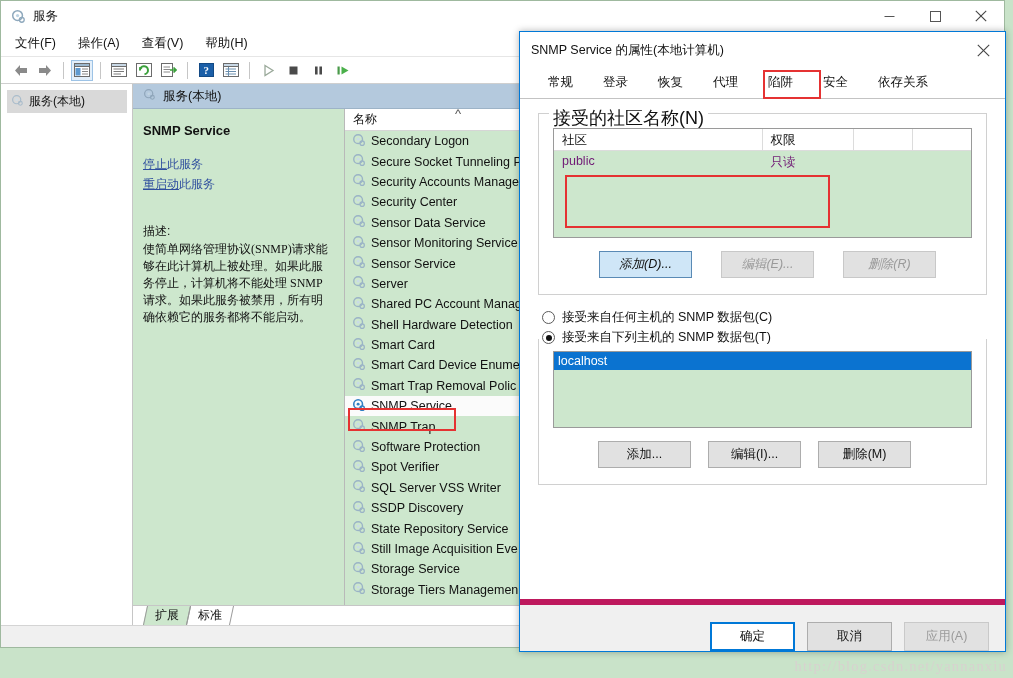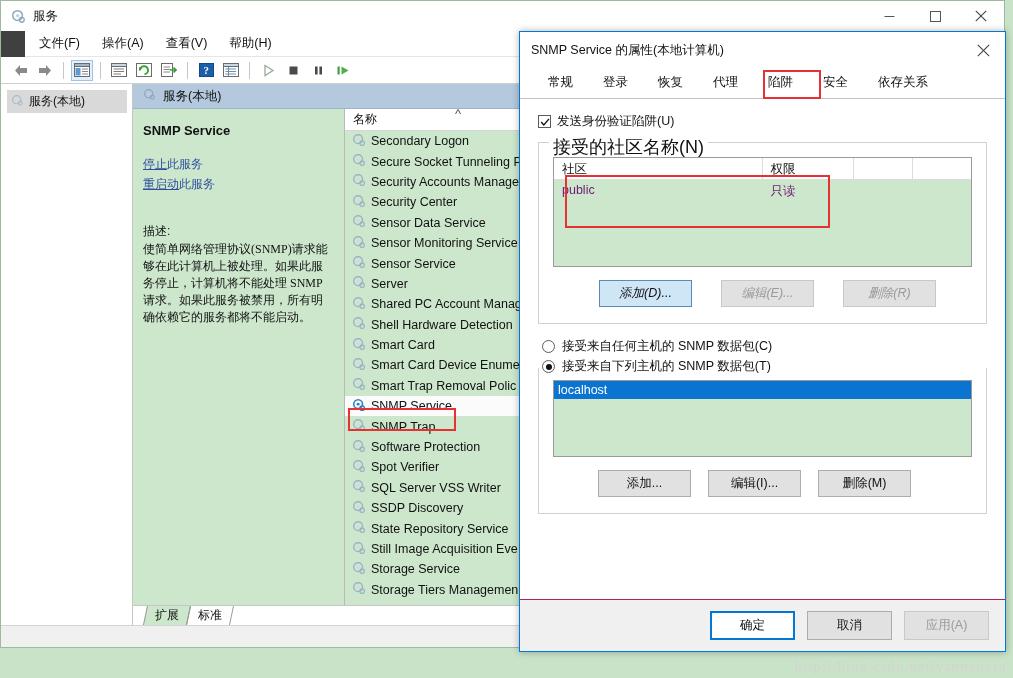--- a/index.html
+++ b/index.html
@@ -10,21 +10,21 @@
     font-family: "Liberation Sans", "DejaVu Sans", sans-serif;
     font-size: 12px;
     background: #c9e3c9;
   }
   #root { position: relative; width: 1013px; height: 678px; }
 
   
   #services-window {
     position: absolute; left: 0; top: 0;
     width: 1005px; height: 648px;
-    background: #404040;
+    background: #e5e5e5;
     border: 1px solid #9fb99f;
     display: flex; flex-direction: column;
   }
   .titlebar {
     height: 30px; background: #ffffff;
     display: flex; align-items: center;
     flex: 0 0 30px;
   }
   .titlebar .tb-icon { margin-left: 10px; margin-right: 7px; display:flex; }
   .titlebar .tb-title { font-size: 12.5px; color: #222; }
@@ -35,21 +35,20 @@
     color: #4a4a4a;
   }
   .tb-btn svg { display: block; }
 
   .menubar {
     height: 26px; flex: 0 0 26px;
     display: flex; align-items: center;
     padding-left: 14px; gap: 22px;
     background: #ffffff;
     border-bottom: 1px solid #e6e6e6;
-    margin-left: 24px;
   }
   .menubar span { font-size: 12.5px; color: #111; }
 
   .toolbar {
     height: 27px; flex: 0 0 27px;
     display: flex; align-items: center;
     padding-left: 8px;
     background: #ffffff;
     border-bottom: 1px solid #cfcfcf;
     gap: 3px;
@@ -256,22 +255,22 @@
   .host-list {
     border: 1px solid #9a9a9a; background: #cde7cd;
     height: 77px; padding: 0;
   }
   .host-sel { background: #0b73d0; color: #ffffff; font-size: 12.5px; padding: 2px 4px 2px 4px; }
   .host-btn-row { display: flex; gap: 17px; margin-top: 13px; padding-left: 45px; }
 
   .dlg-footer {
     flex: 0 0 52px; height: 52px;
     background: #f0f0f0;
-    border-top: 1px solid #be185d;
-    display: flex; align-items: center; justify-content: flex-end;
+    border-top: 6px solid #be185d;
+    display: flex; align-items: flex-end; justify-content: flex-end;
     gap: 12px; padding-right: 16px;
   }
   .fbtn {
     width: 85px; height: 29px;
     background: #e1e1e1; border: 1px solid #adadad;
     display: flex; align-items: center; justify-content: center;
     font-size: 12.5px; color: #111;
   }
   .fbtn.default { background: #ffffff; border: 2px solid #0078d7; }
   .fbtn.disabled { color: #9a9a9a; border-color: #c9c9c9; }
@@ -690,28 +689,20 @@
         <div class="dtab">恢复</div>
         <div class="dtab">代理</div>
         <div class="dtab">陷阱</div>
         <div class="dtab active">安全</div>
         <div class="dtab">依存关系</div>
         <div class="dtab-hl" style="left:243px; top:2px; width:58px; height:29px;"></div>
     </div>
 
     <div class="dlg-body">
 
-      <div class="chk-row">
-        <span class="chkbox">
-          <svg width="10" height="10" viewBox="0 0 10 10">
-              <path d="M1.2 5 L3.8 8 L9 1.8" fill="none" stroke="#111" stroke-width="1.3"></path>
-            </svg>
-        </span>
-        <span class="lbl">发送身份验证陷阱(U)</span>
-      </div>
 
       <div class="groupbox">
         <div class="gb-legend">接受的社区名称(N)</div>
 
         <div class="comm-table">
           <div class="ct-head">
             <div class="ct-c1">社区</div>
             <div class="ct-c2">权限</div>
             <div class="ct-c3"></div>
             <div class="ct-c4"></div>

